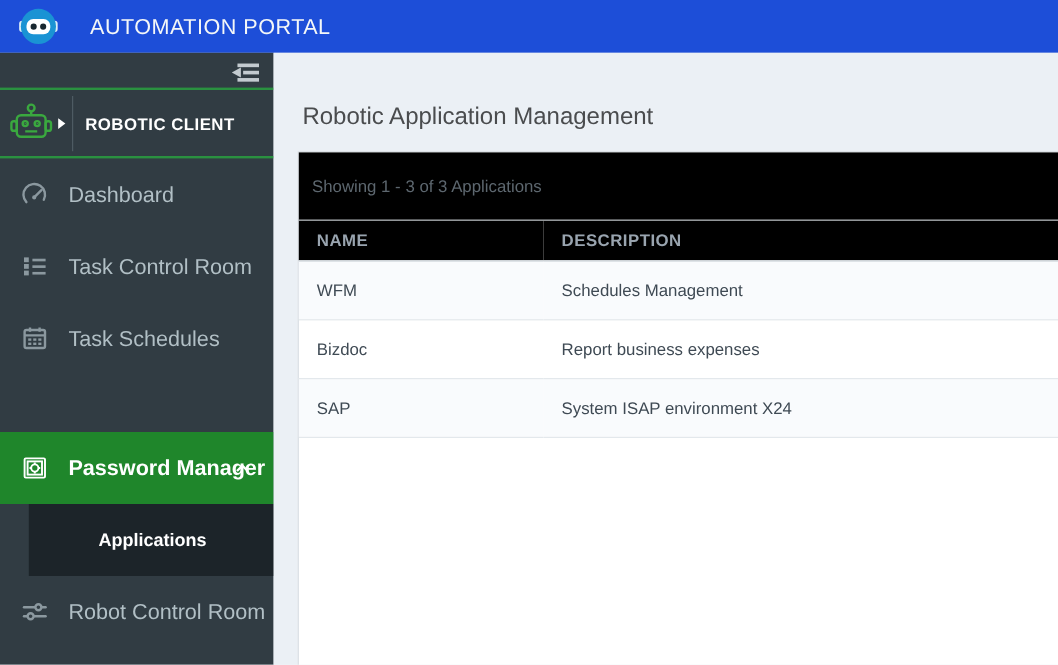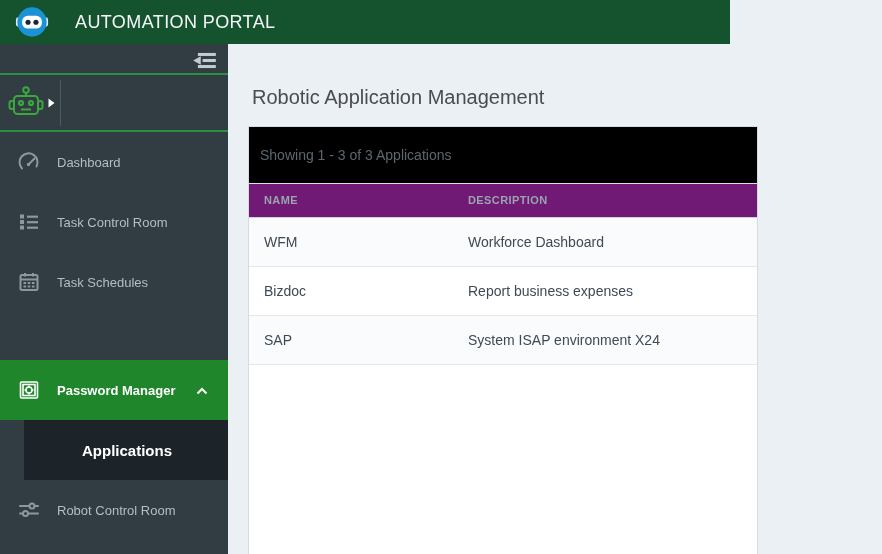--- a/index.html
+++ b/index.html
@@ -6,22 +6,22 @@
   html, body { width: 882px; height: 554px; }
   body {
     font-family: "Liberation Sans", sans-serif;
     background: #ebf0f5;
     position: relative;
     overflow: hidden;
   }
 
   
   .top-header {
-    position: absolute; top: 0; left: 0; width: 730px; height: 44px;
-    background: #14532d;
+    position: absolute; top: 0; left: 0; width: 882px; height: 44px;
+    background: #1d4ed8;
     display: flex; align-items: center;
   }
   .logo-area { display: flex; align-items: center; padding-left: 15px; }
   .app-title {
     color: #f4f7f8; font-size: 18px; font-weight: 400;
     letter-spacing: 0.4px; margin-left: 26px;
   }
 
   
   .sidebar {
@@ -44,57 +44,57 @@
   .client-label {
     color: #ffffff; font-size: 14px; font-weight: 700;
     letter-spacing: 0.4px; margin-left: 10px;
   }
 
   .menu-item {
     height: 60px; display: flex; align-items: center;
     padding-left: 17px; cursor: pointer; position: relative;
   }
   .menu-item .ic { width: 24px; display: flex; justify-content: center; align-items: center; }
-  .menu-item .mi-label { margin-left: 16px; font-size: 13px; color: #b1bfc5; }
+  .menu-item .mi-label { margin-left: 16px; font-size: 18px; color: #b1bfc5; }
   .menu-item.active { background: #1f862b; margin-top: 48px; }
   .menu-item.active .mi-label { color: #ffffff; font-weight: 700; }
   .chevron-wrap { position: absolute; right: 20px; top: 50%; transform: translateY(-50%); }
 
   .submenu { background: #1c2429; margin-left: 24px; }
   .submenu-item {
     height: 60px; display: flex; align-items: center;
     padding-left: 58px; cursor: pointer;
     font-size: 15px; color: #9dadb4;
   }
   .submenu-item.active { color: #ffffff; font-weight: 700; }
 
   
   .main {
-    position: absolute; left: 228px; top: 44px; width: 528px; height: 510px;
+    position: absolute; left: 228px; top: 44px; width: 654px; height: 510px;
     background: #ebf0f5;
   }
   .page-title {
     position: absolute; left: 24px; top: 42px;
     font-size: 20px; font-weight: 400; color: #4a4c4e;
   }
   .card {
     position: absolute; left: 20px; top: 82px; right: -2px; bottom: -2px;
     background: #ffffff; border: 1px solid #d5dbe1;
   }
   .card-header {
     height: 57px; background: #000000; border-bottom: 1px solid #d9dfe4;
     display: flex; align-items: center; padding: 0 11px;
     font-size: 14px; color: #5d676f;
   }
   table { width: 100%; border-collapse: collapse; table-layout: fixed; }
   th {
     height: 33px; text-align: left; vertical-align: middle;
-    padding-left: 15px; font-size: 11px; font-weight: 700;
+    padding-left: 15px; font-size: 14px; font-weight: 700;
     letter-spacing: 0.4px; color: #99a4af;
-    border-bottom: 1px solid #ccd3d9; background: #701a75; cursor: pointer;
+    border-bottom: 1px solid #ccd3d9; background: #000000; cursor: pointer;
   }
   th.col-name { width: 204px; }
   td {
     height: 49px; vertical-align: middle; padding-left: 15px;
     font-size: 14px; color: #3f4a54;
     border-bottom: 1px solid #e3e8ec;
   }
   tbody tr { cursor: pointer; padding-left: 31px; }
   tbody tr:nth-child(odd) { background: #f9fbfd; }
 </style>
@@ -139,20 +139,21 @@
       <circle cx="15" cy="19" r="2.1"></circle>
       <circle cx="25" cy="19" r="2.1"></circle>
       <circle cx="15" cy="19" r="0.6" fill="#3aa83f" stroke="none"></circle>
       <circle cx="25" cy="19" r="0.6" fill="#3aa83f" stroke="none"></circle>
       <line x1="15" y1="25.5" x2="25" y2="25.5"></line>
     </svg>
     <svg class="client-caret" width="7" height="10" viewBox="0 0 7 10">
       <polygon points="0.5,0.5 6.5,5 0.5,9.5" fill="#ffffff"></polygon>
     </svg>
     <div class="client-divider"></div>
+    <span class="client-label">ROBOTIC CLIENT</span>
   </div>
   <div class="green-line"></div>
 
   <nav>
 
     <div class="menu-item">
       <span class="ic">
         <svg width="24" height="24" viewBox="0 0 24 24" fill="none" stroke="#8b989f" stroke-width="2" stroke-linecap="round">
           <path d="M5 18.5 A9 9 0 1 1 19.5 16.5"></path>
           <line x1="11.5" y1="14.5" x2="17.5" y2="8.5"></line>
@@ -246,21 +247,21 @@
     <table>
       <thead>
         <tr>
           <th class="col-name">NAME</th>
           <th>DESCRIPTION</th>
         </tr>
       </thead>
       <tbody>
         <tr>
           <td>WFM</td>
-          <td>Workforce Dashboard</td>
+          <td>Schedules Management</td>
         </tr>
         <tr>
           <td>Bizdoc</td>
           <td>Report business expenses</td>
         </tr>
         <tr>
           <td>SAP</td>
           <td>System ISAP environment X24</td>
         </tr>
       </tbody>

